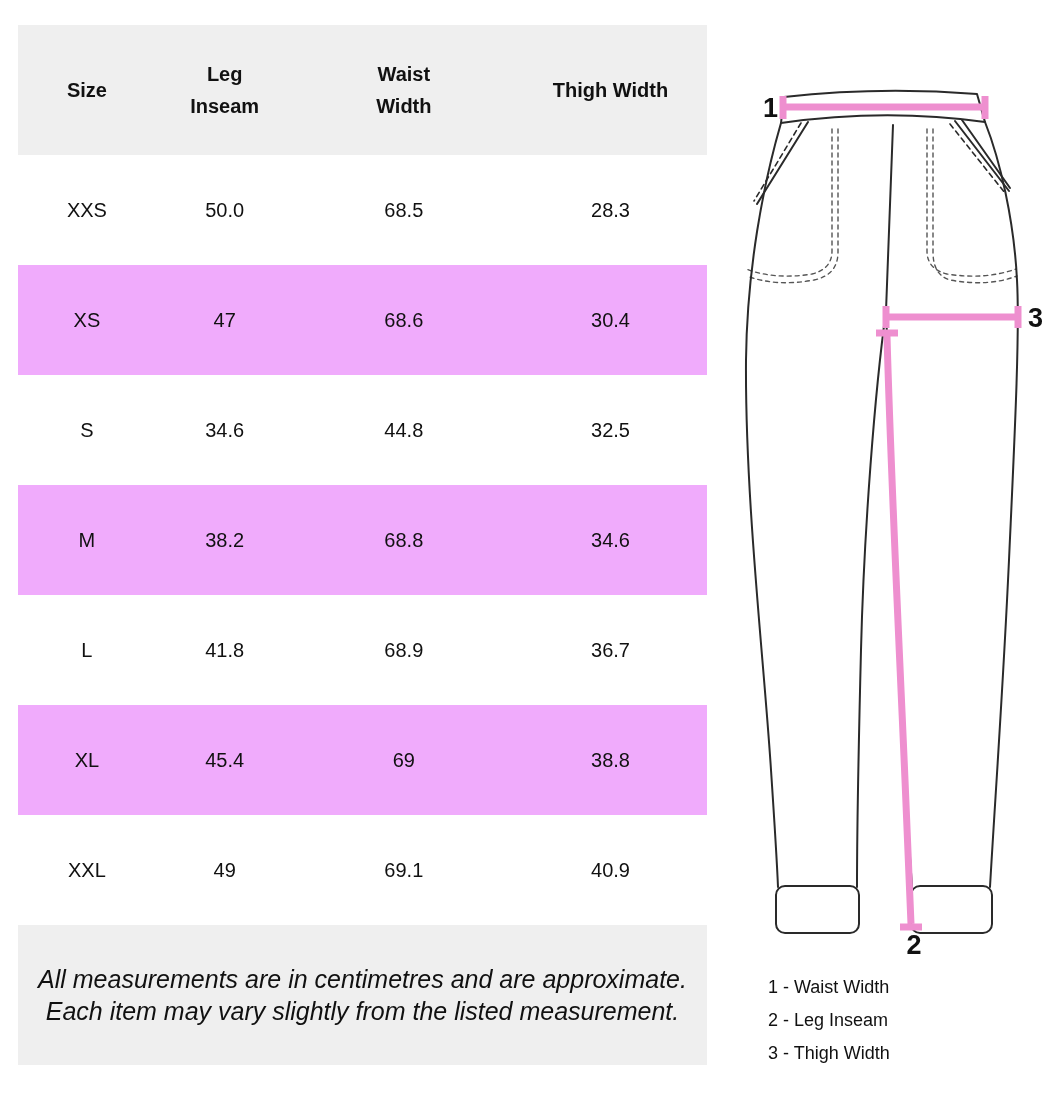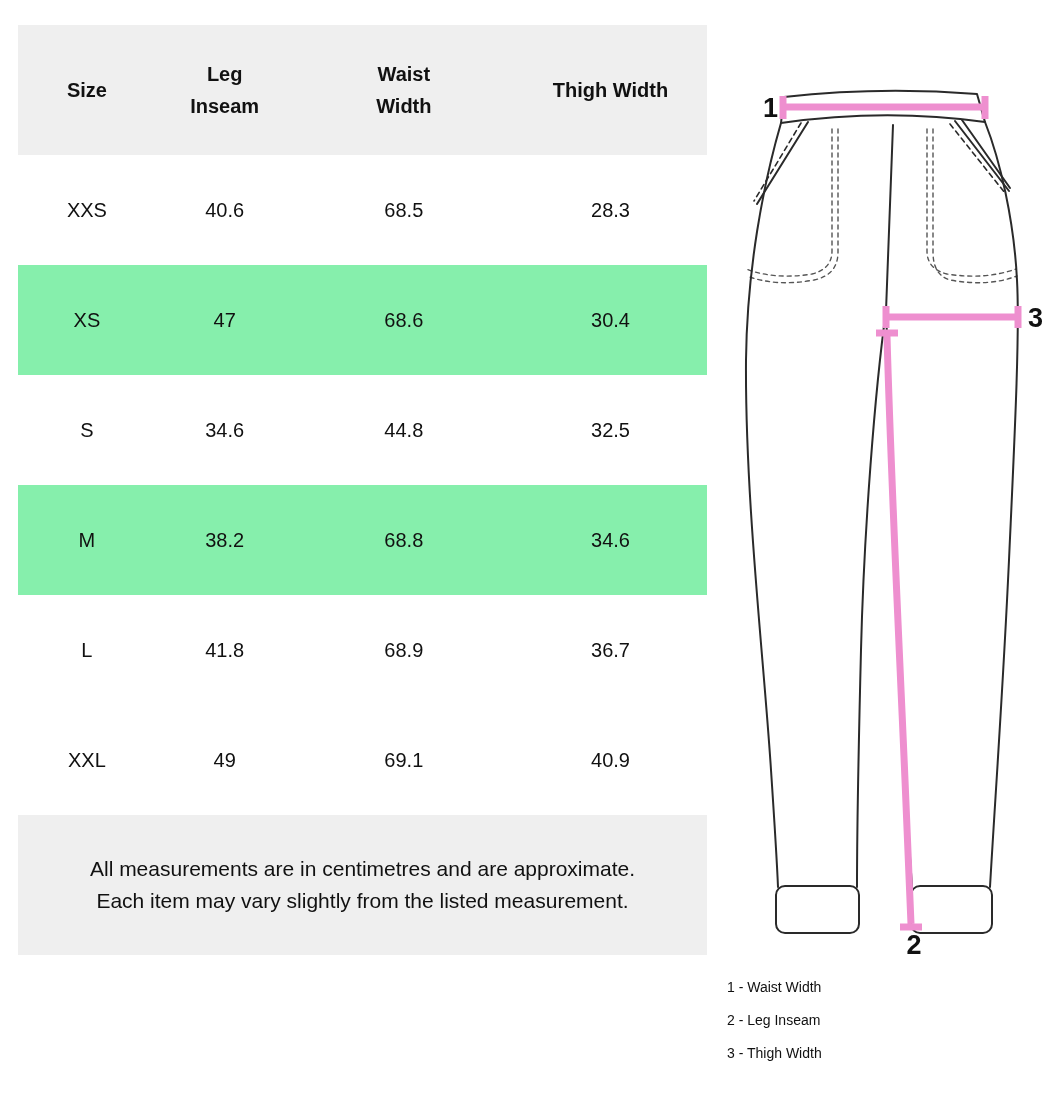--- a/index.html
+++ b/index.html
@@ -26,68 +26,69 @@
     background: #efefef;
   }
   .t-head .cell {
     font-weight: bold;
     font-size: 20px;
     line-height: 32px;
     text-align: center;
     white-space: pre-line;
   }
   .t-row { height: 110px; }
-  .t-row.alt { background: #86efac; }
+  .t-row.alt { background: #f0abfc; }
   .t-row .cell {
     font-size: 20px;
     text-align: center;
   }
   .t-row .cell.size { font-weight: normal; }
 
   .t-foot {
     height: 140px;
     background: #efefef;
     display: flex;
     align-items: center;
     justify-content: center;
   }
   .t-foot .note {
-    font-size: 21px;
+    font-style: italic;
+    font-size: 25px;
     line-height: 32px;
     text-align: center;
     white-space: pre-line;
   }
 
   
   .pants-svg { position: absolute; left: 720px; top: 78px; width: 336px; height: 880px; }
 
   .legend {
-    position: absolute; left: 727px; top: 971px;
-    font-size: 14px; line-height: 33px;
+    position: absolute; left: 768px; top: 971px;
+    font-size: 18px; line-height: 33px;
   }
 </style>
 </head>
 <body>
 
 <div class="stage">
 
   <div class="size-table">
 
     <div class="t-head">
       <div class="cell">Size</div>
       <div class="cell">Leg
 Inseam</div>
       <div class="cell">Waist
 Width</div>
       <div class="cell">Thigh Width</div>
     </div>
 
     <div class="t-row">
       <div class="cell size">XXS</div>
-      <div class="cell">40.6</div>
+      <div class="cell">50.0</div>
       <div class="cell">68.5</div>
       <div class="cell">28.3</div>
     </div>
 
     <div class="t-row alt">
       <div class="cell size">XS</div>
       <div class="cell">47</div>
       <div class="cell">68.6</div>
       <div class="cell">30.4</div>
     </div>
@@ -106,20 +107,26 @@
       <div class="cell">34.6</div>
     </div>
 
     <div class="t-row">
       <div class="cell size">L</div>
       <div class="cell">41.8</div>
       <div class="cell">68.9</div>
       <div class="cell">36.7</div>
     </div>
 
+    <div class="t-row alt">
+      <div class="cell size">XL</div>
+      <div class="cell">45.4</div>
+      <div class="cell">69</div>
+      <div class="cell">38.8</div>
+    </div>
 
     <div class="t-row">
       <div class="cell size">XXL</div>
       <div class="cell">49</div>
       <div class="cell">69.1</div>
       <div class="cell">40.9</div>
     </div>
 
     <div class="t-foot">
       <div class="note">All measurements are in centimetres and are approximate.

